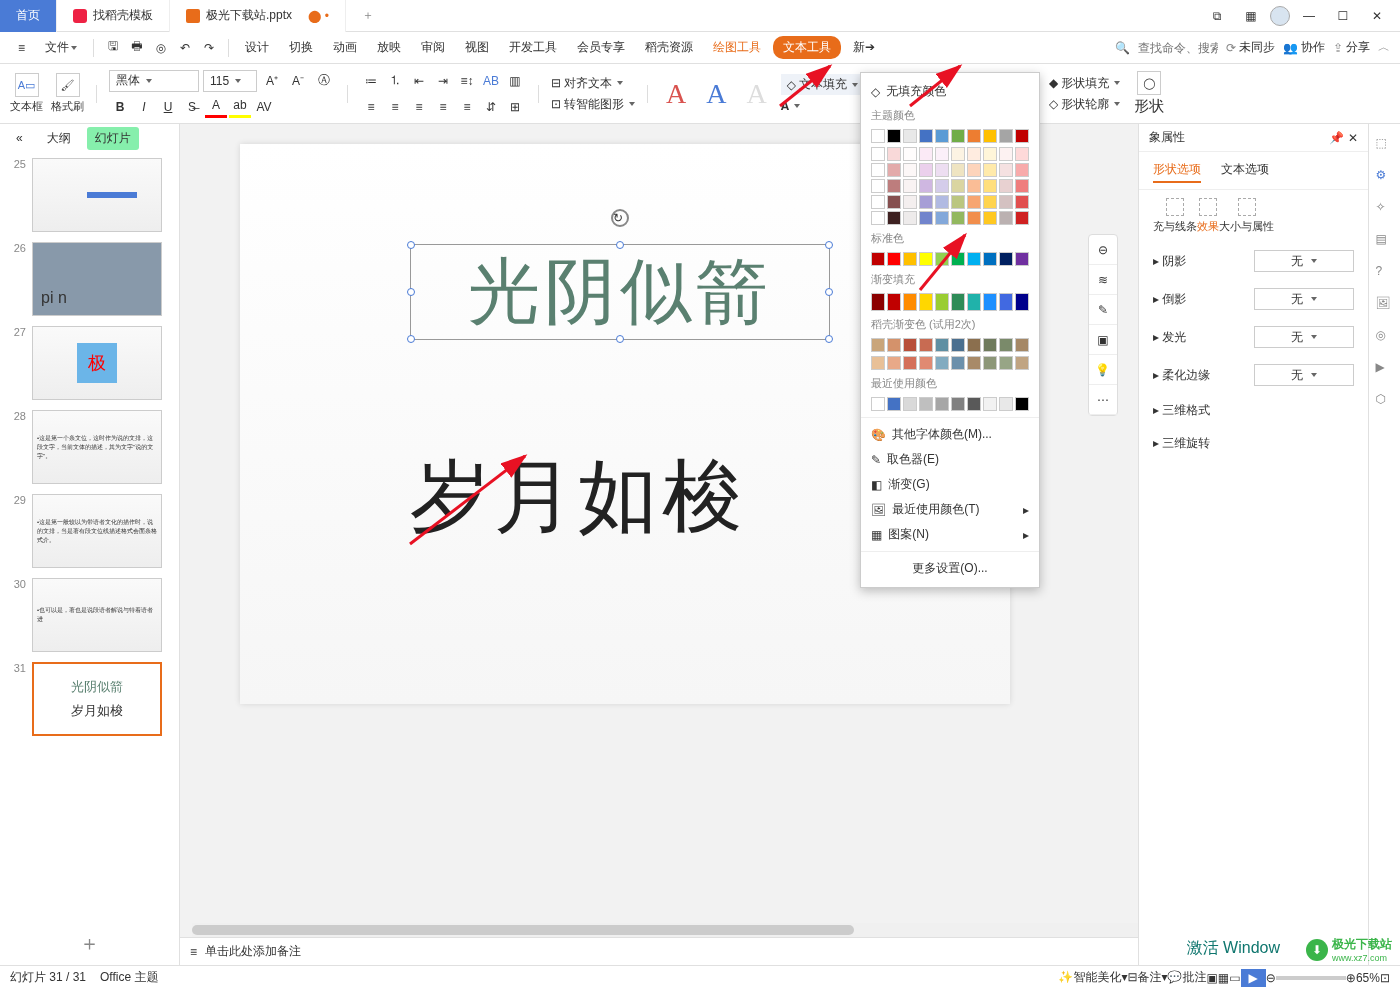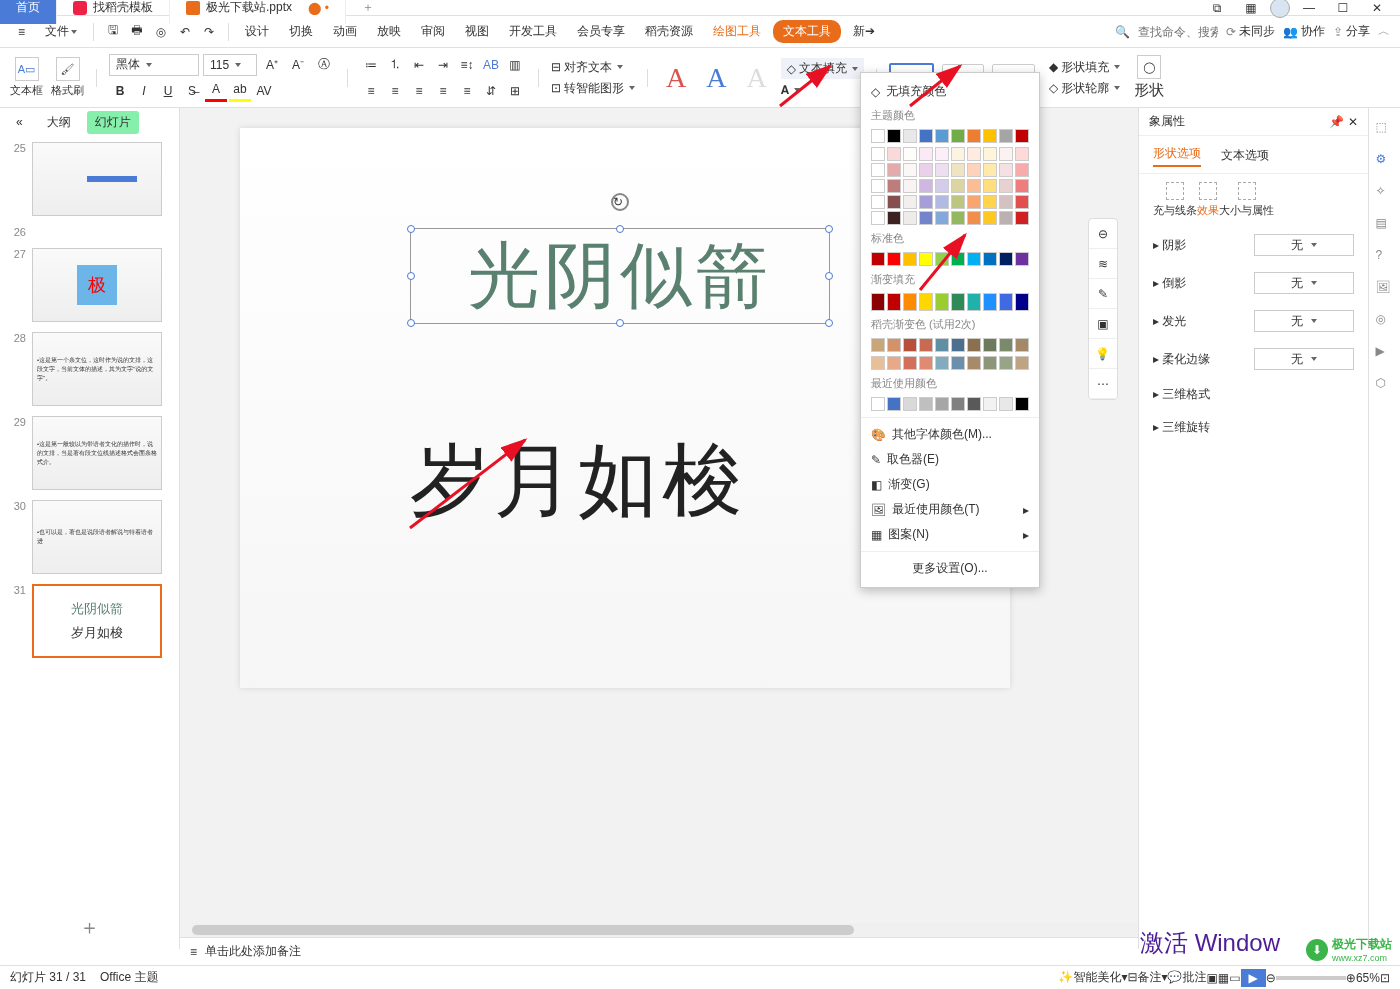--- a/index.html
+++ b/index.html
@@ -1,17 +1,17 @@
 <!DOCTYPE html>
 <html><head>
 <meta charset="utf-8">
 <style>
 *{box-sizing:border-box;margin:0;padding:0;font-family:"Microsoft YaHei",Arial,sans-serif;font-size:12px;color:#333;}
 body{background:#fff;width:1400px;height:989px;overflow:hidden;position:relative;}
-.tabbar{height:16px;background:#fff;display:flex;align-items:center;border-bottom:1px solid #e0e0e0;}
+.tabbar{height:32px;background:#fff;display:flex;align-items:center;border-bottom:1px solid #e0e0e0;}
 .tab{height:32px;padding:0 16px;display:flex;align-items:center;gap:6px;cursor:pointer;border-right:1px solid #eee;}
 .tab.home{background:#4a7bd6;color:#fff;}
 .tab.home span{color:#fff;}
 .tab.active{background:#fff;}
 .tab .ico{width:14px;height:14px;display:inline-block;}
 .wincontrols{margin-left:auto;display:flex;gap:4px;padding-right:8px;align-items:center;}
 .winbtn{width:30px;height:24px;display:flex;align-items:center;justify-content:center;}
 .avatar{width:20px;height:20px;border-radius:50%;background:#d8e4f0;border:1px solid #aaa;}
 .menubar{height:32px;display:flex;align-items:center;padding:0 10px;gap:4px;border-bottom:1px solid #e0e0e0;}
 .mitem{padding:4px 8px;cursor:pointer;white-space:nowrap;}
@@ -62,39 +62,39 @@
 
 .colordrop{position:absolute;left:860px;top:72px;width:180px;background:#fff;border:1px solid #ccc;box-shadow:0 3px 10px rgba(0,0,0,.25);padding:6px 0;z-index:50;}
 .cdrow{padding:4px 10px;display:flex;align-items:center;gap:6px;}
 .cdlabel{padding:4px 10px;color:#888;font-size:11px;}
 .swatchgrid{display:flex;flex-wrap:wrap;gap:2px;padding:2px 10px;}
 .sw{width:14px;height:14px;border:1px solid #ccc;}
 .swbig{width:14px;height:18px;}
 
 .rightpanel{width:230px;border-left:1px solid #e0e0e0;background:#fff;display:flex;flex-direction:column;}
 .rphead{height:28px;display:flex;align-items:center;padding:0 10px;justify-content:space-between;border-bottom:1px solid #eee;}
-.rptabs{display:flex;gap:20px;padding:6px 14px;border-bottom:1px solid #eee;align-items:flex-end;}
+.rptabs{display:flex;gap:20px;padding:6px 14px;border-bottom:1px solid #eee;}
 .rptab{padding:3px 0;cursor:pointer;}
 .rptab.active{color:#e86c1a;border-bottom:2px solid #e86c1a;}
 .rpsub{display:flex;gap:0;padding:8px 14px;font-size:11px;}
 .rpsub .ico{width:18px;height:18px;border:1px dashed #aaa;}
 .rpsub div{display:flex;flex-direction:column;align-items:center;gap:3px;}
 .rpsub .lbl{font-size:11px;}
 .rpsub .act{color:#e86c1a;}
 .proprow{display:flex;align-items:center;justify-content:space-between;padding:8px 14px;}
 .propsel{border:1px solid #ccc;width:100px;height:22px;display:flex;align-items:center;justify-content:center;gap:6px;}
 .sidecol{width:32px;border-left:1px solid #e0e0e0;display:flex;flex-direction:column;align-items:center;gap:14px;padding-top:12px;}
 .sideico{width:18px;height:18px;color:#888;}
 
 .status{position:absolute;bottom:0;left:0;right:0;height:24px;border-top:1px solid #e0e0e0;display:flex;align-items:center;padding:0 10px;gap:14px;font-size:11px;color:#666;background:#fff;}
 .status .right{margin-left:auto;display:flex;align-items:center;}
 .notearea{position:absolute;bottom:24px;left:180px;right:262px;height:28px;border-top:1px solid #e0e0e0;background:#fff;display:flex;align-items:center;padding:0 10px;color:#aaa;gap:8px;}
 .hscroll{position:absolute;bottom:52px;left:192px;right:262px;height:14px;background:#f0f0f0;}
 .hscroll .bar{position:absolute;left:0;top:2px;height:10px;width:70%;background:#ccc;border-radius:5px;}
-.watermark{position:absolute;right:120px;bottom:30px;color:#4c1d95;font-size:24px;}
+.watermark{position:absolute;right:120px;bottom:30px;color:#0f766e;font-size:16px;}
 .logo{position:absolute;right:8px;bottom:26px;display:flex;align-items:center;gap:4px;}
 svg{display:block;}
 .caret{display:inline-block;width:0;height:0;border-left:3px solid transparent;border-right:3px solid transparent;border-top:4px solid #666;vertical-align:middle;margin-left:2px;}
 </style>
 </head>
 <body>
 
 <div class="tabbar">
   <div class="tab home">
       <span>首页</span>
@@ -251,20 +251,23 @@
     </div>
     <div class="thumbs">
       <div class="thumbwrap">
           <div class="tnum">25</div>
           <div class="thumb">
             <div style="width:50px;height:6px;background:#4a7bd6;margin-left:30px;"></div>
           </div>
         </div>
       <div class="thumbwrap">
           <div class="tnum">26</div>
+          <div class="thumb" style="background:#8899aa;color:#fff;align-items:flex-start;justify-content:flex-end;padding:8px;">
+            <span style="font-size:16px;">pi   n</span>
+          </div>
         </div>
       <div class="thumbwrap">
           <div class="tnum">27</div>
           <div class="thumb">
             <div style="width:40px;height:40px;background:#6bb5e8;display:flex;align-items:center;justify-content:center;color:red;font-size:18px;">极</div>
           </div>
         </div>
       <div class="thumbwrap">
           <div class="tnum">28</div>
           <div class="thumb">

